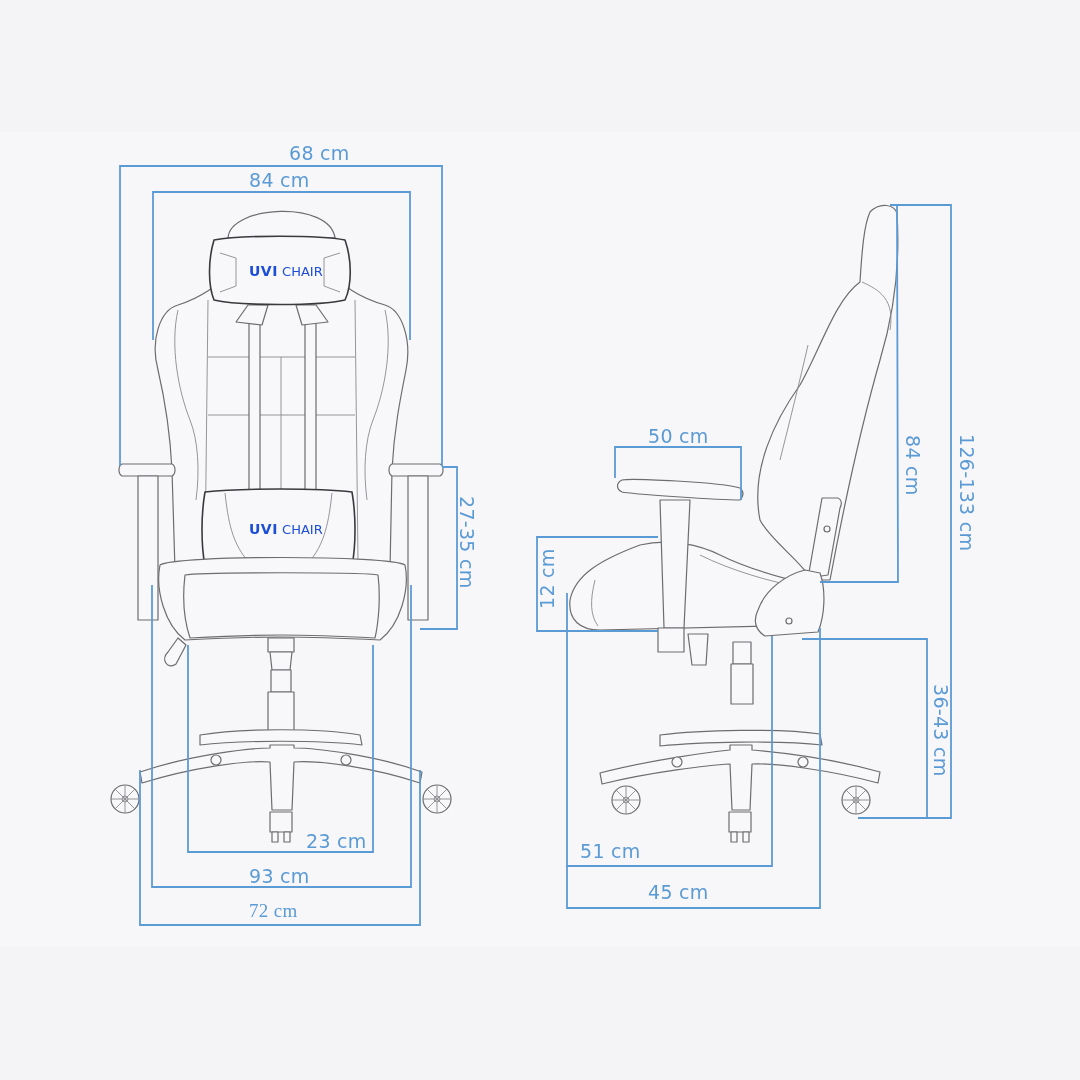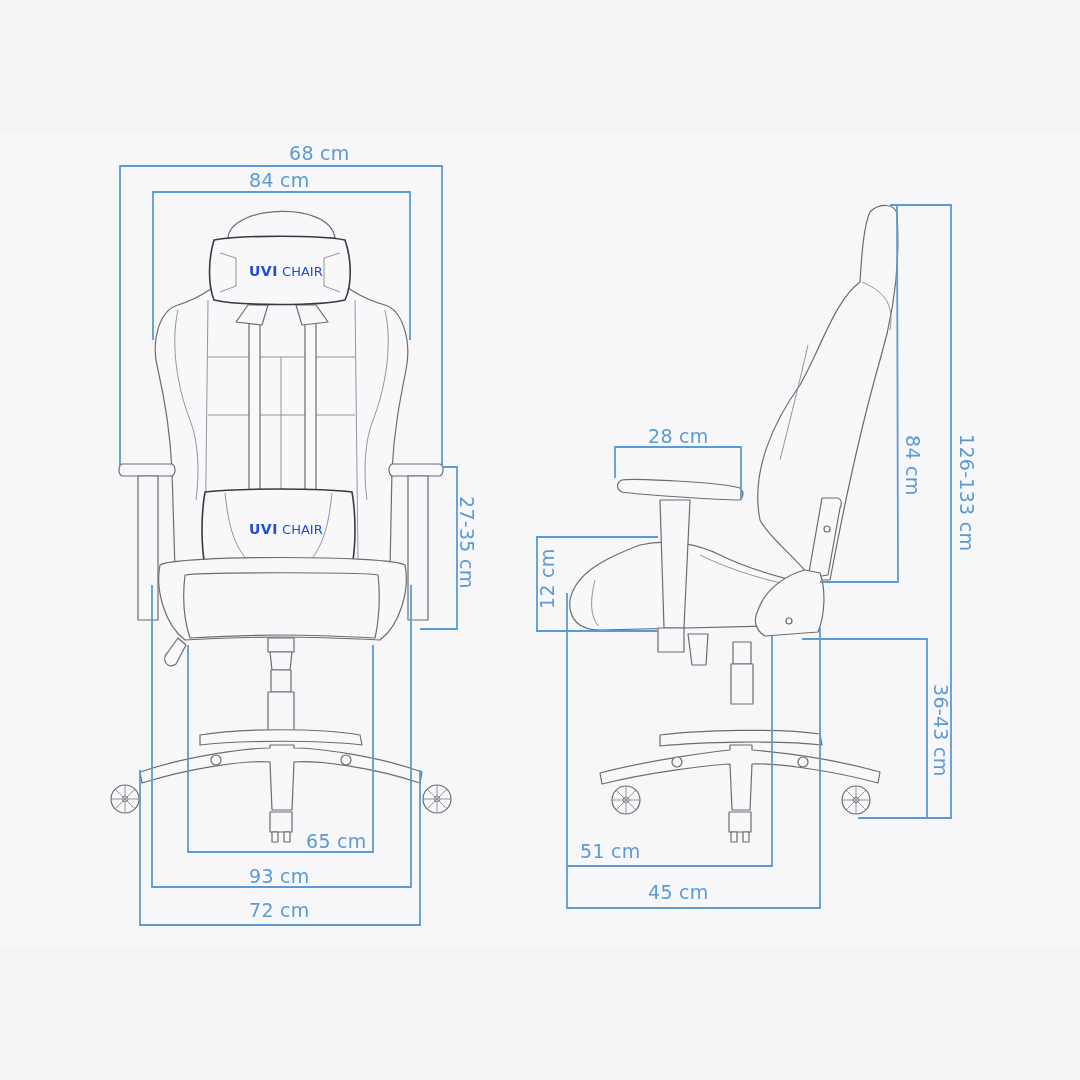--- a/index.html
+++ b/index.html
@@ -178,23 +178,23 @@
   <span>CHAIR</span>
 </div>
 <div class="brand" style="left:249px; top:522px;">
   <b>UVI</b>
   <span>CHAIR</span>
 </div>
 
 <div class="dim-label" style="left:249px; top:144px;margin-left:40px;">68 cm</div>
 <div class="dim-label" style="left:249px; top:171px;">84 cm</div>
 <div class="dim-label vert" style="left:476px; top:496px;">27-35 cm</div>
-<div class="dim-label" style="left:306px; top:832px;">65 cm</div>
+<div class="dim-label" style="left:306px; top:832px;">23 cm</div>
 <div class="dim-label" style="left:249px; top:867px;">93 cm</div>
-<div class="dim-label" style="left:249px; top:901px;">72 cm</div>
-
-<div class="dim-label" style="left:648px; top:427px;">28 cm</div>
+<div class="dim-label" style="left:249px; top:901px;font-family:Liberation Serif, serif;">72 cm</div>
+
+<div class="dim-label" style="left:648px; top:427px;">50 cm</div>
 <div class="dim-label vert" style="left:538px; top:545px; transform:rotate(-90deg) translateX(-64px); transform-origin:left top;">12 cm</div>
 <div class="dim-label vert" style="left:922px; top:435px;">84 cm</div>
 <div class="dim-label vert" style="left:976px; top:434px;">126-133 cm</div>
 <div class="dim-label vert" style="left:950px; top:684px;">36-43 cm</div>
 <div class="dim-label" style="left:580px; top:842px;text-align:center;">51 cm</div>
 <div class="dim-label" style="left:648px; top:883px;">45 cm</div>
 
 </body></html>

